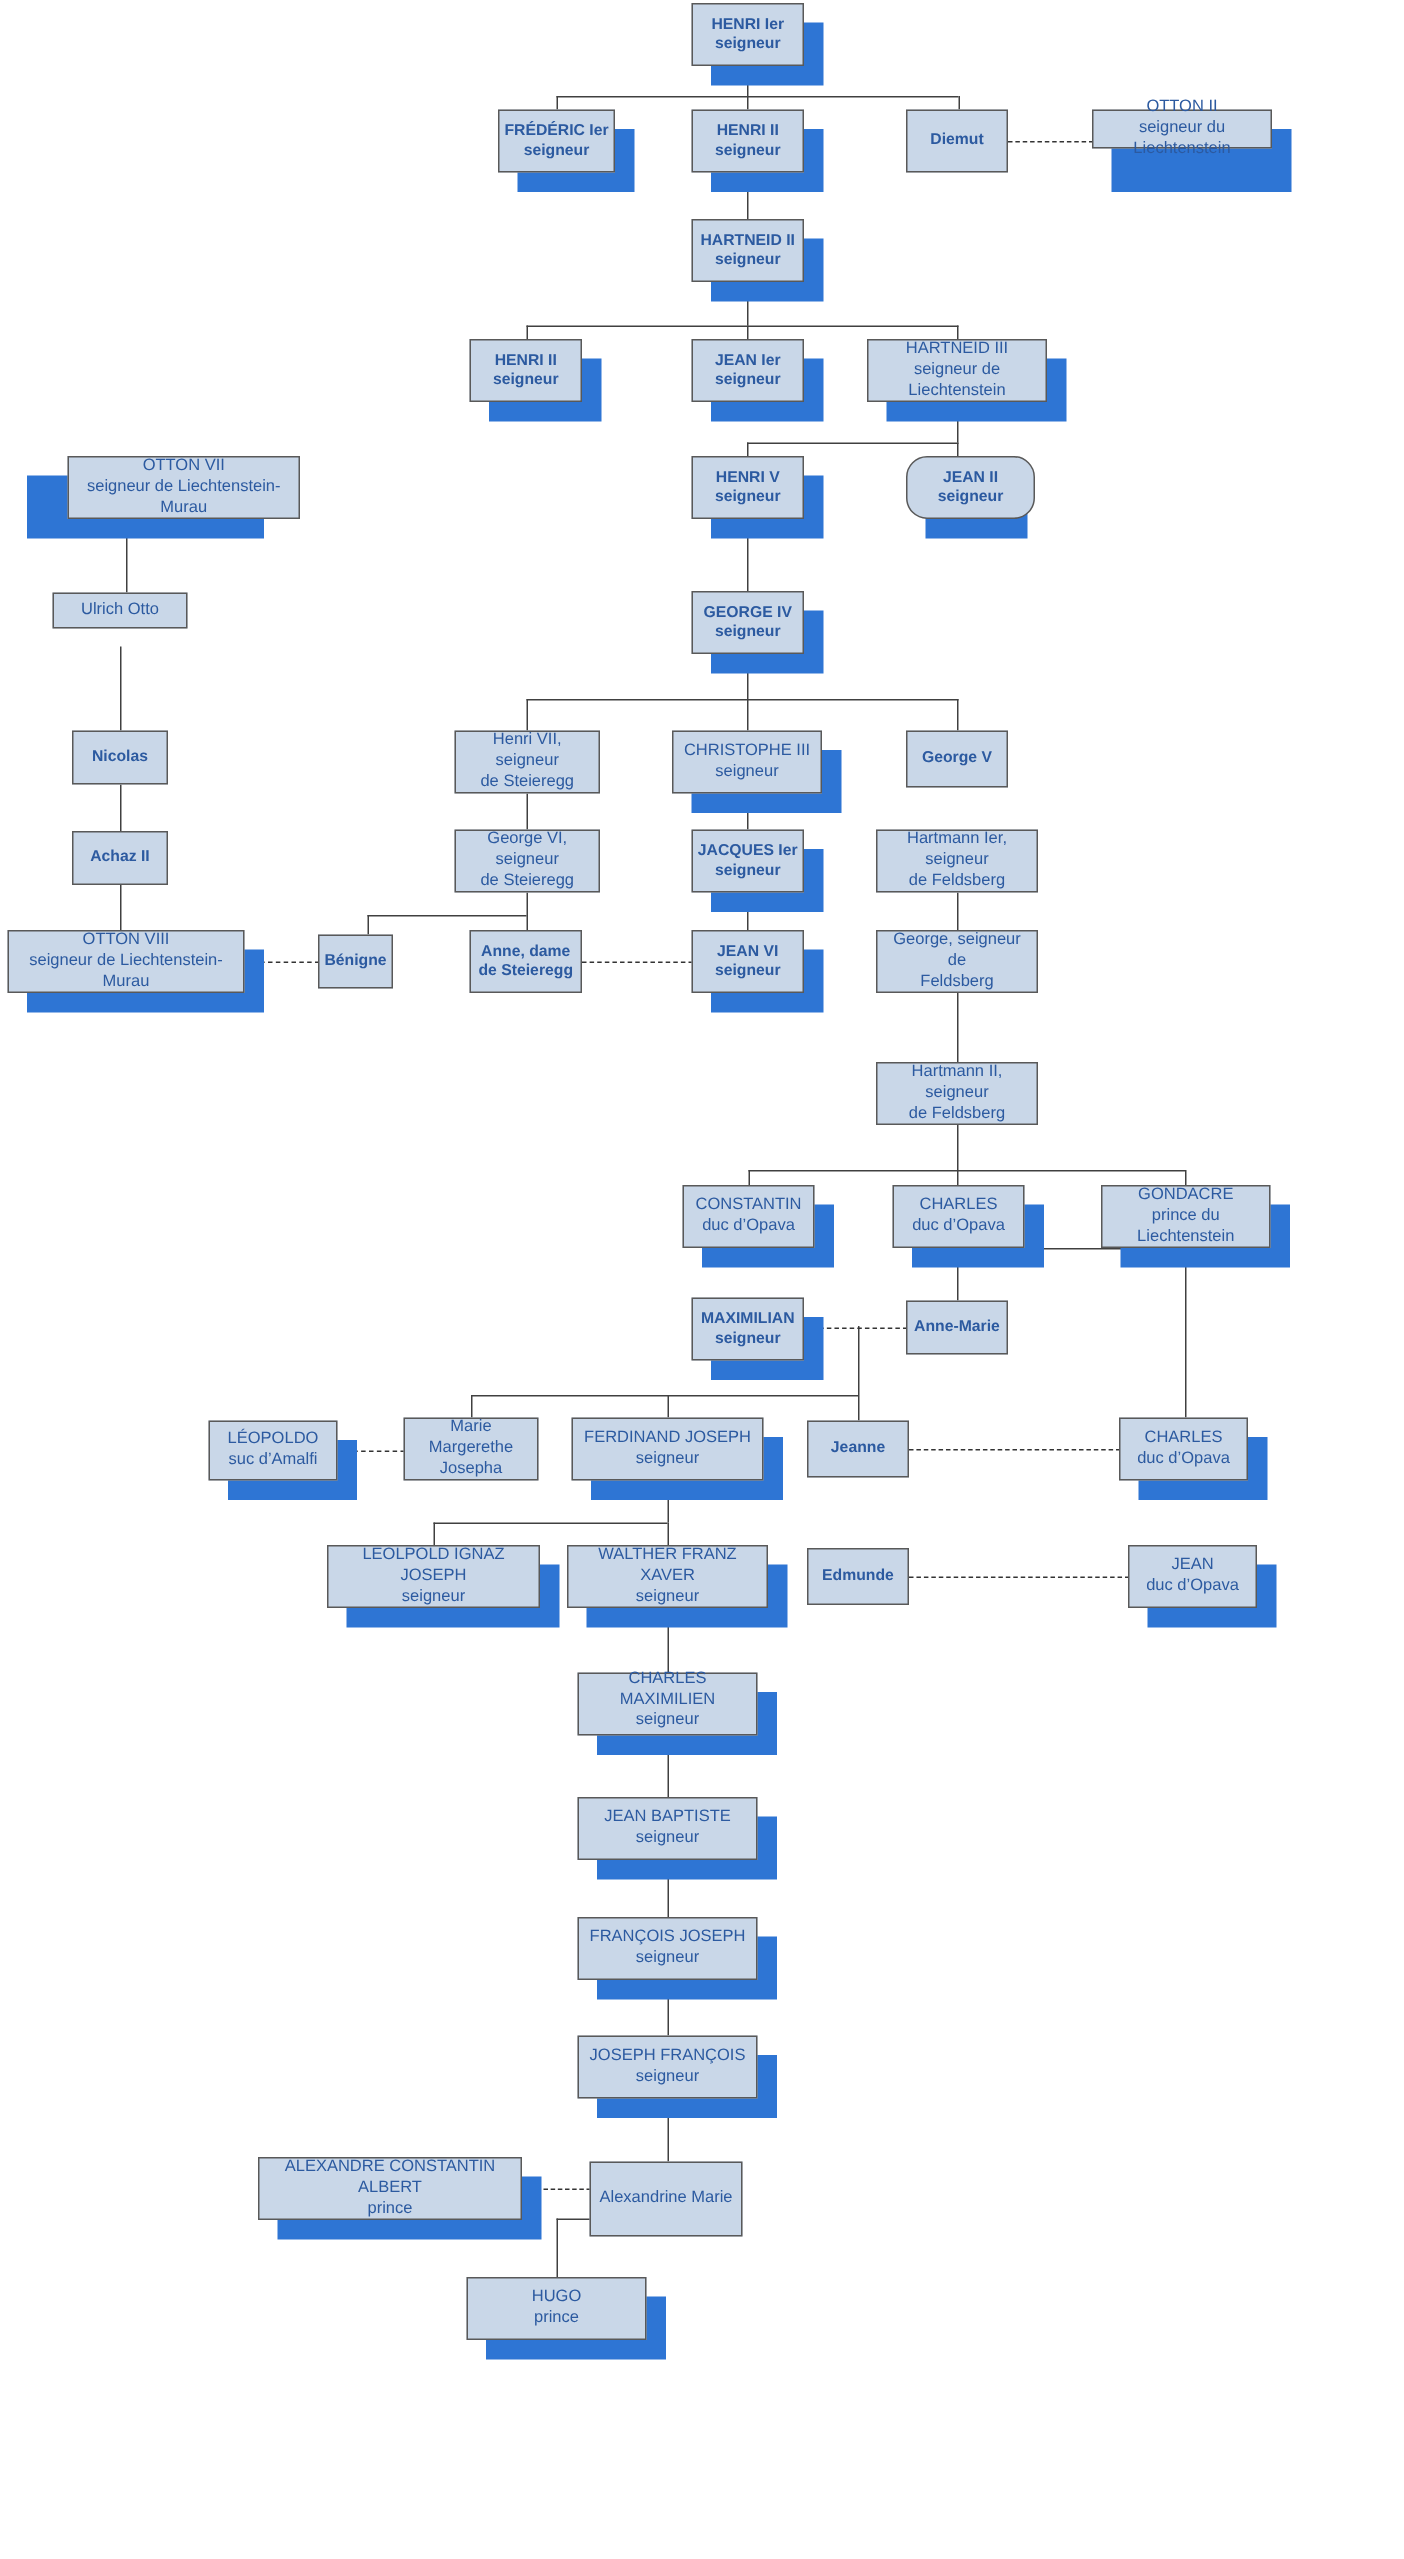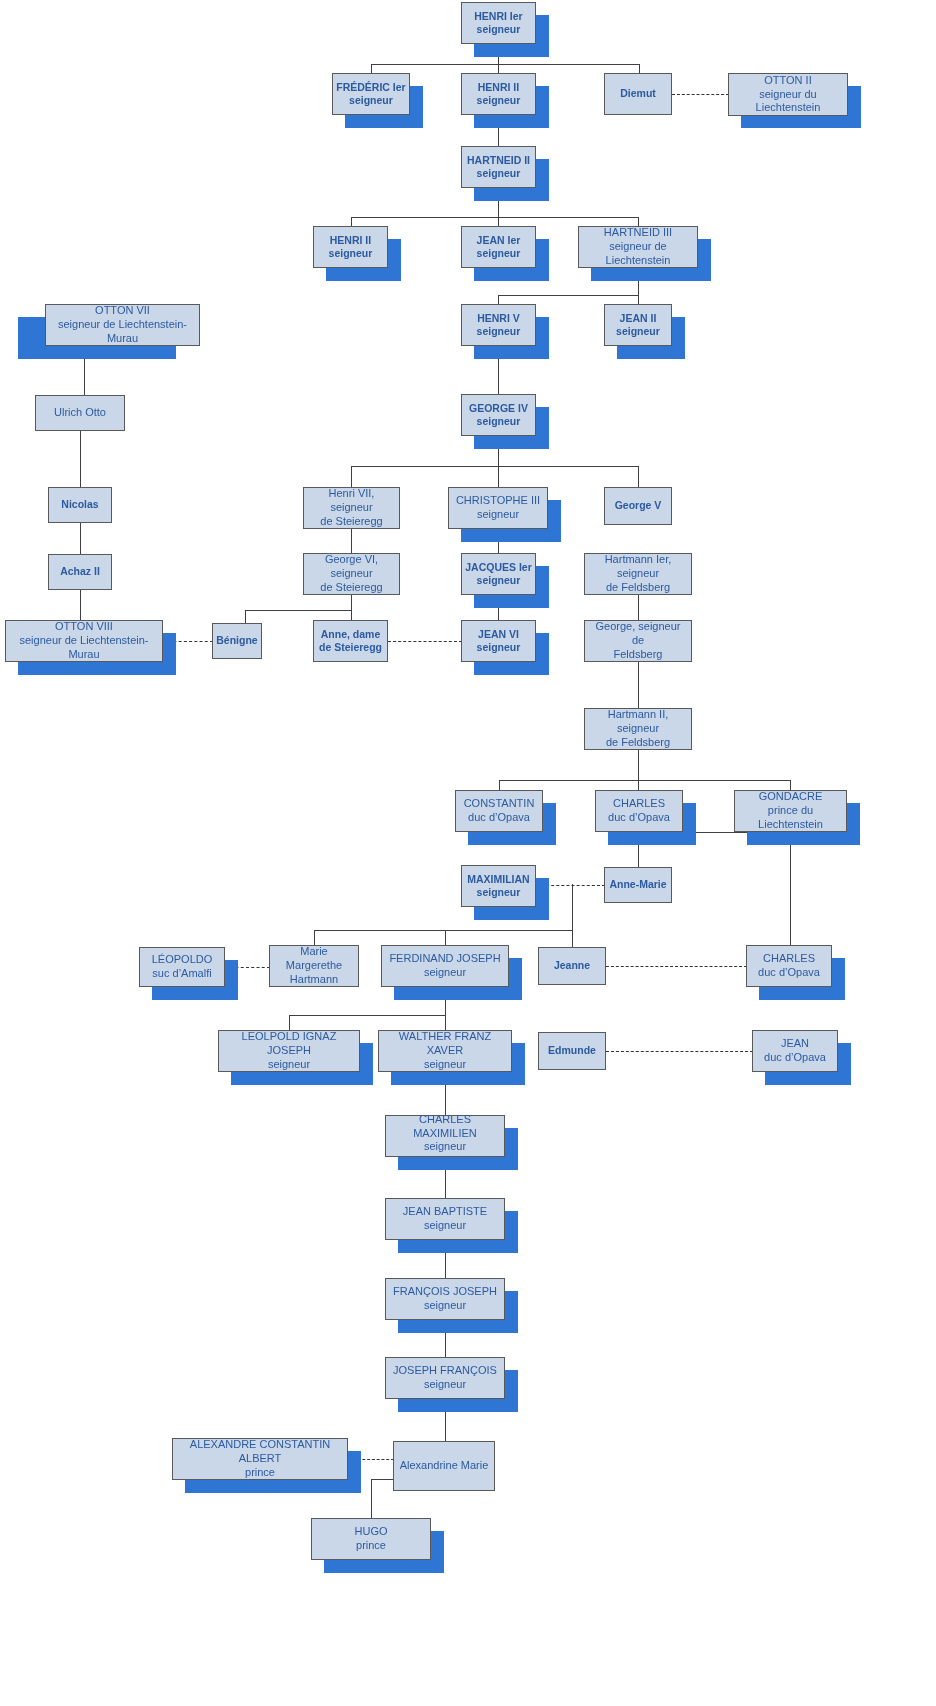--- a/index.html
+++ b/index.html
@@ -148,21 +148,21 @@
         <div>HENRI II</div>
         <div>seigneur</div>
       </div>
     </div>
     <div class="node small" style="left: 604px; top: 73px; width: 68px; height: 42px;">
       <div class="lines">
         <div>Diemut</div>
       </div>
     </div>
     <div class="shadow" style="left: 741px; top: 86px; width: 120px; height: 42px;"></div>
-    <div class="node" style="left: 728px; top: 73px; width: 120px; height: 43px;">
+    <div class="node" style="left: 728px; top: 73px; width: 120px; height: 26px;">
       <div class="lines">
         <div>OTTON II</div>
         <div>seigneur du Liechtenstein</div>
       </div>
     </div>
     <div class="shadow" style="left: 474px; top: 159px; width: 75px; height: 42px;"></div>
     <div class="node small" style="left: 461px; top: 146px; width: 75px; height: 42px;">
       <div class="lines">
         <div>HARTNEID II</div>
         <div>seigneur</div>
@@ -197,27 +197,27 @@
       </div>
     </div>
     <div class="shadow" style="left: 474px; top: 317px; width: 75px; height: 42px;"></div>
     <div class="node small" style="left: 461px; top: 304px; width: 75px; height: 42px;">
       <div class="lines">
         <div>HENRI V</div>
         <div>seigneur</div>
       </div>
     </div>
     <div class="shadow" style="left: 617px; top: 317px; width: 68px; height: 42px;"></div>
-    <div class="node small" style="left: 604px; top: 304px; width: 68px; height: 42px;">
+    <div class="node small" style="left: 604px; top: 304px; width: 86px; height: 42px; border-radius: 14px;">
       <div class="lines">
         <div>JEAN II</div>
         <div>seigneur</div>
       </div>
     </div>
-    <div class="node" style="left: 35px; top: 395px; width: 90px; height: 36px;">
+    <div class="node" style="left: 35px; top: 395px; width: 90px; height: 24px;">
       <div class="lines">
         <div>Ulrich Otto</div>
       </div>
     </div>
     <div class="shadow" style="left: 474px; top: 407px; width: 75px; height: 42px;"></div>
     <div class="node small" style="left: 461px; top: 394px; width: 75px; height: 42px;">
       <div class="lines">
         <div>GEORGE IV</div>
         <div>seigneur</div>
       </div>
@@ -342,21 +342,21 @@
     <div class="shadow" style="left: 152px; top: 960px; width: 86px; height: 40px;"></div>
     <div class="node" style="left: 139px; top: 947px; width: 86px; height: 40px;">
       <div class="lines">
         <div>LÉOPOLDO</div>
         <div>suc d’Amalfi</div>
       </div>
     </div>
     <div class="node" style="left: 269px; top: 945px; width: 90px; height: 42px;">
       <div class="lines">
         <div>Marie Margerethe</div>
-        <div>Hartmann</div>
+        <div>Josepha</div>
       </div>
     </div>
     <div class="shadow" style="left: 394px; top: 958px; width: 128px; height: 42px;"></div>
     <div class="node" style="left: 381px; top: 945px; width: 128px; height: 42px;">
       <div class="lines">
         <div>FERDINAND JOSEPH</div>
         <div>seigneur</div>
       </div>
     </div>
     <div class="node small" style="left: 538px; top: 947px; width: 68px; height: 38px;">

